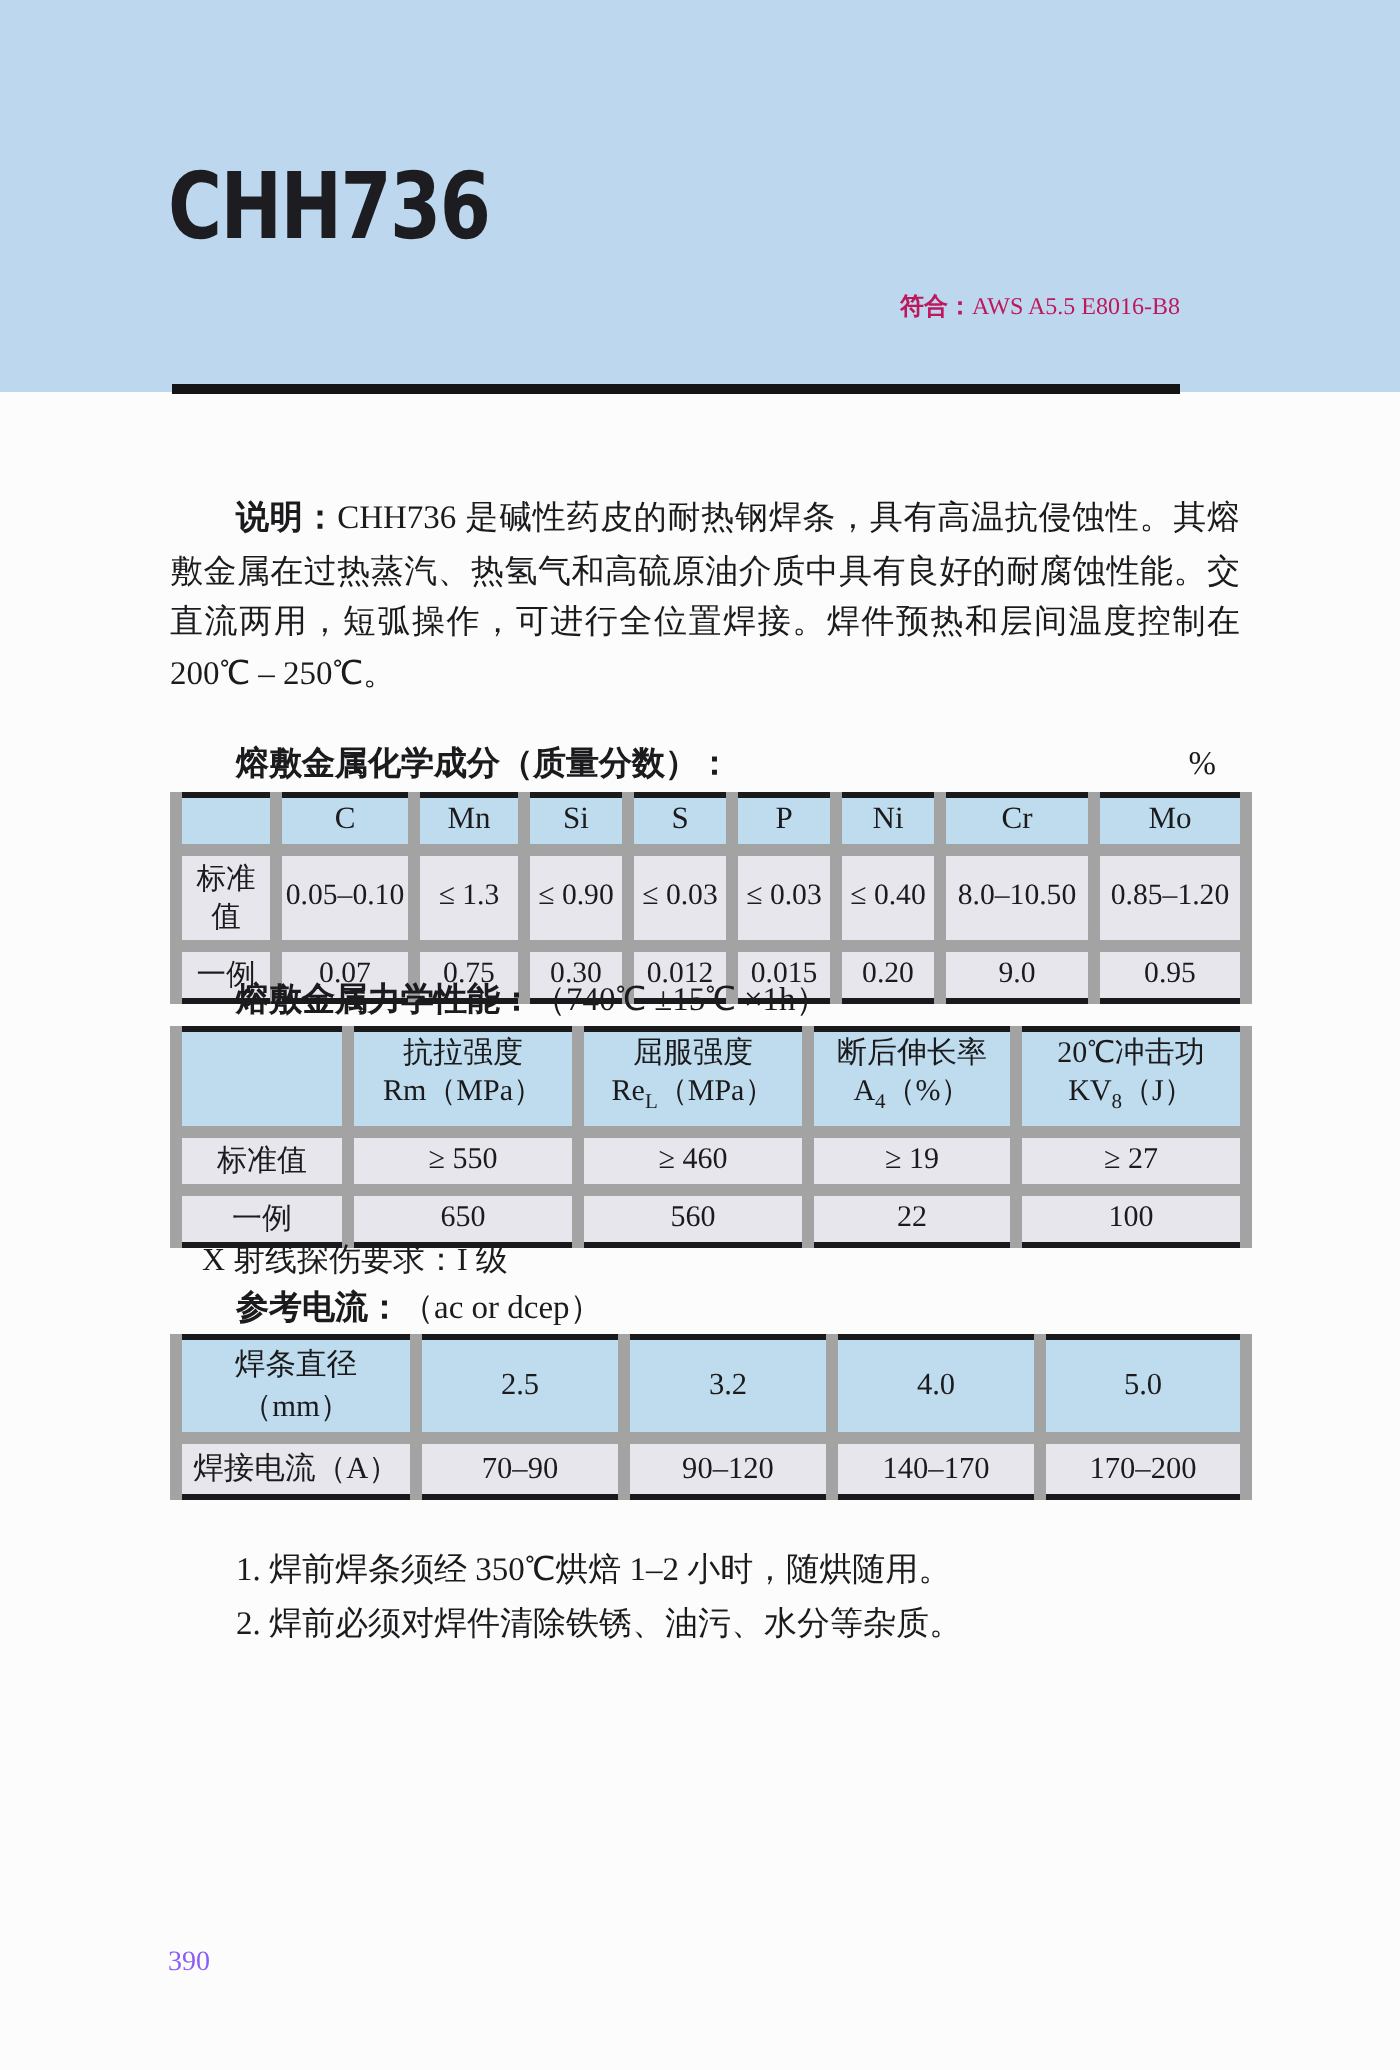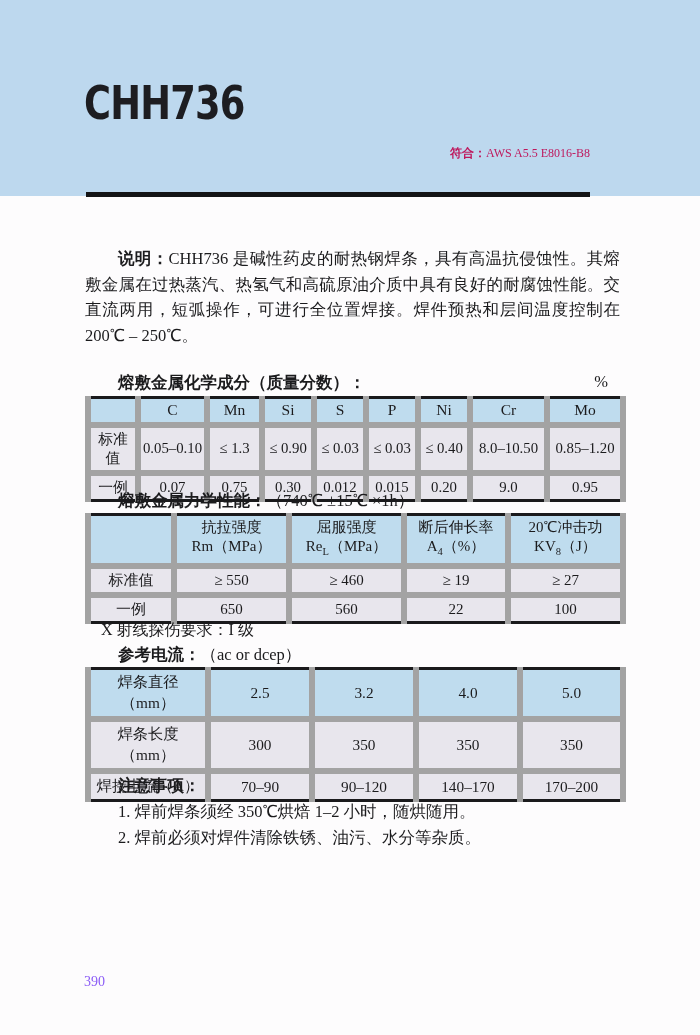--- a/index.html
+++ b/index.html
@@ -248,35 +248,27 @@
   </colgroup>
   <tbody>
       <tr class="blue-row">
     <td class="top-edge under-head">焊条直径（mm）</td>
     <td class="top-edge under-head">2.5</td>
     <td class="top-edge under-head">3.2</td>
     <td class="top-edge under-head">4.0</td>
     <td class="top-edge under-head">5.0</td>
   </tr>
   <tr>
-    <td>焊条长度（mm）</td>
-    <td>300</td>
-    <td>350</td>
-    <td>350</td>
-    <td>350</td>
-  </tr>
-  <tr>
     <td class="bottom-edge">焊接电流（A）</td>
     <td class="bottom-edge">70–90</td>
     <td class="bottom-edge">90–120</td>
     <td class="bottom-edge">140–170</td>
     <td class="bottom-edge">170–200</td>
   </tr>
 </tbody>
   </table>
 
 <div class="content notes-block" style="position:absolute;">
-  <p class="body-par bold-label">注意事项：</p>
   <p class="body-par">1. 焊前焊条须经 350℃烘焙 1–2 小时，随烘随用。</p>
   <p class="body-par">2. 焊前必须对焊件清除铁锈、油污、水分等杂质。</p>
 </div>
 
 <div class="page-number">390</div>
 
 </body></html>

